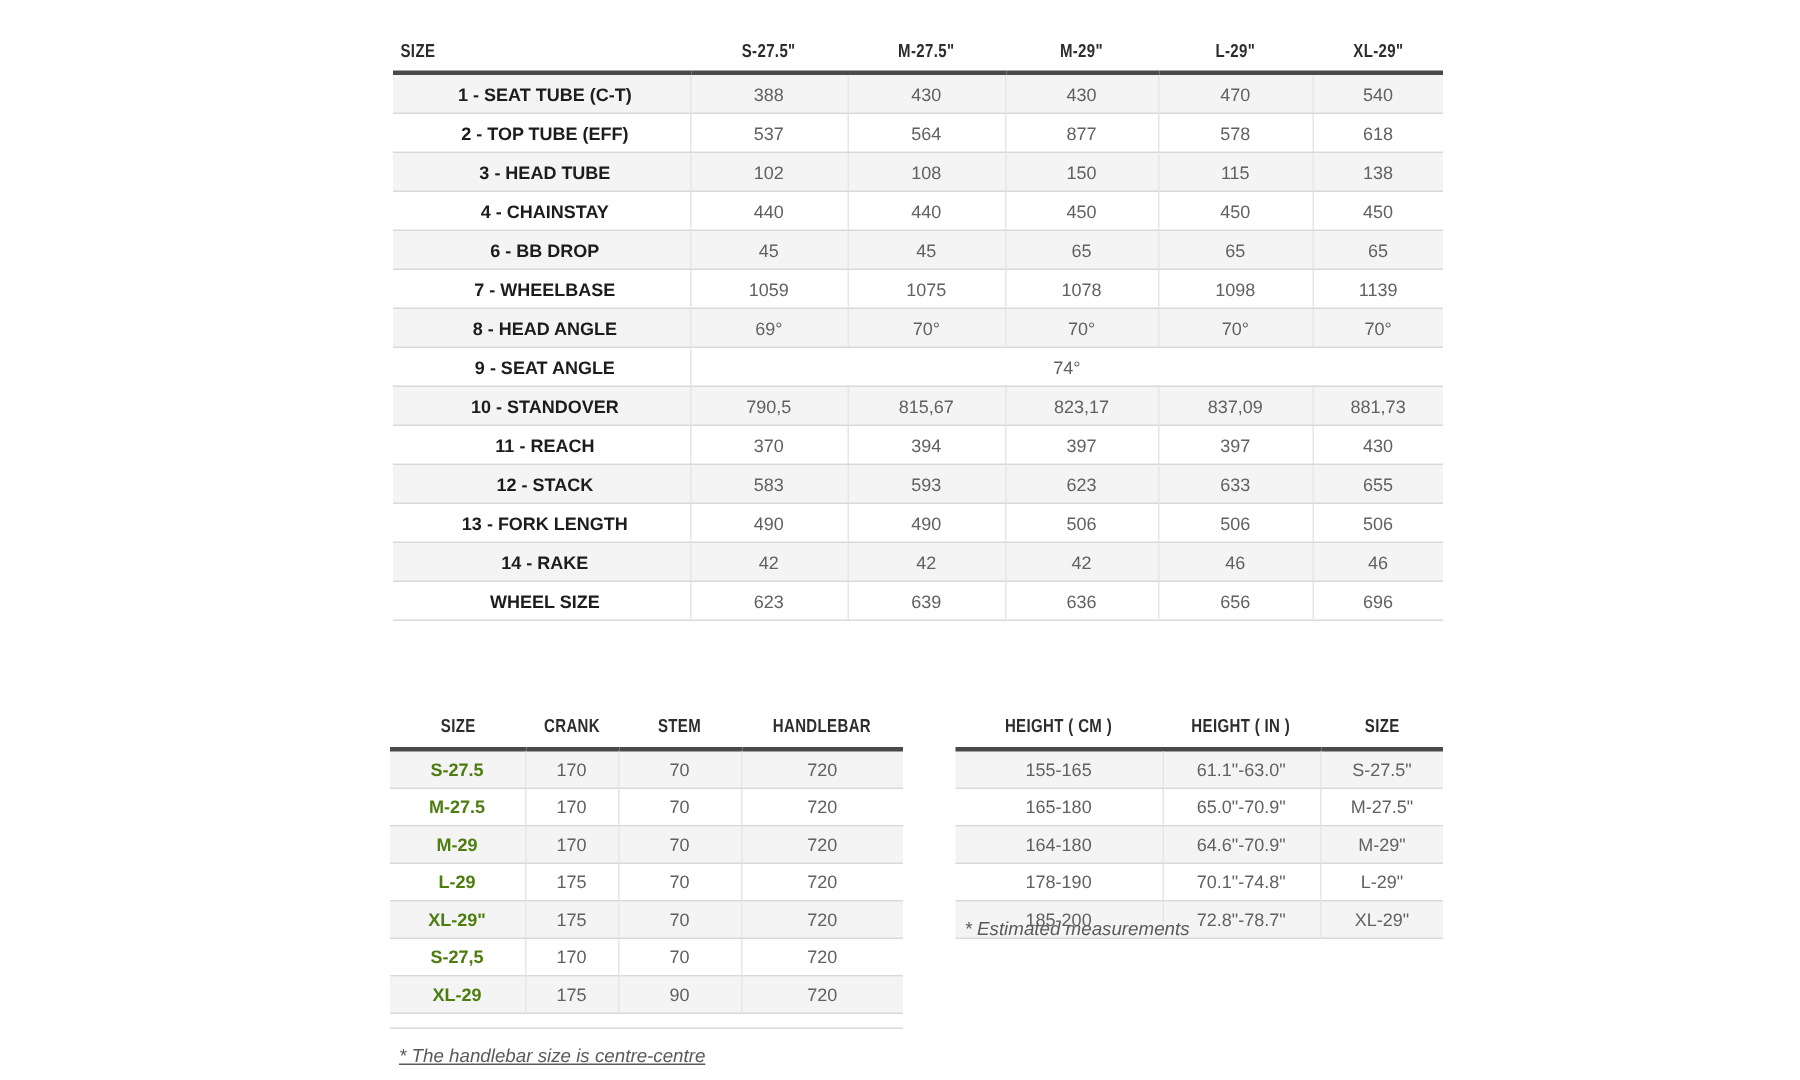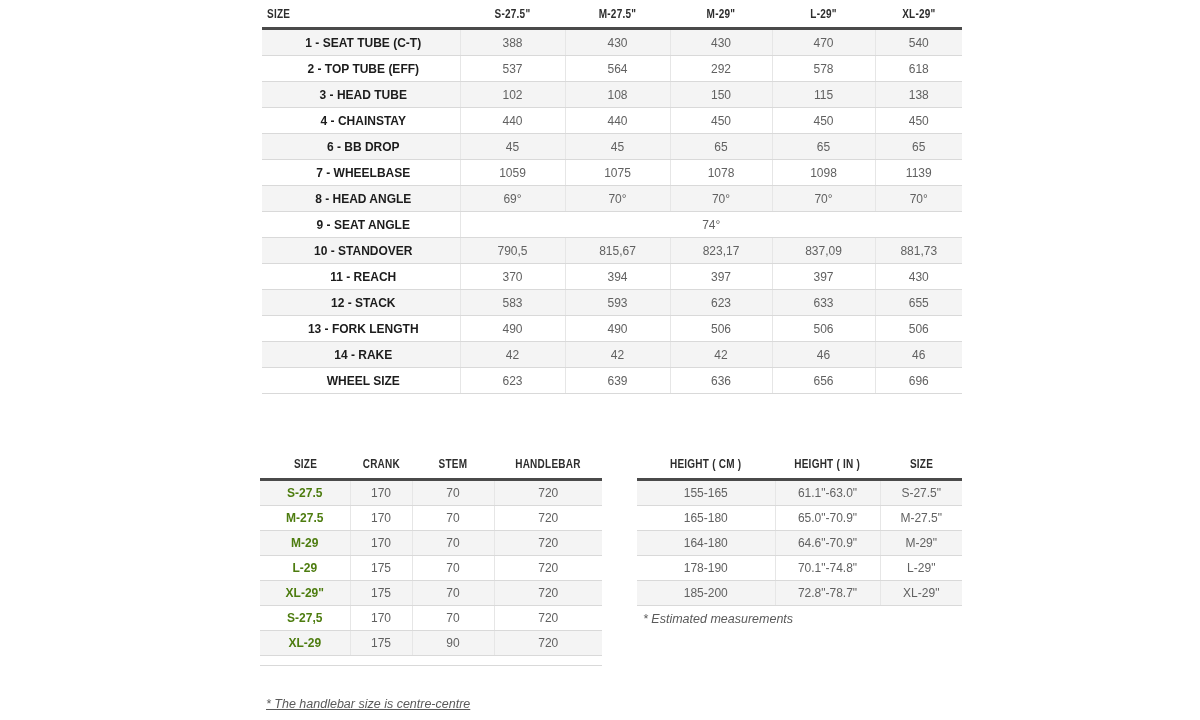--- a/index.html
+++ b/index.html
@@ -2,21 +2,21 @@
 <html><head>
 <meta charset="utf-8">
 <style>
   html, body { margin: 0; padding: 0; background: #ffffff; }
   body {
     width: 1200px; height: 720px; position: relative; overflow: hidden;
     font-family: "Liberation Sans", sans-serif;
   }
   .page { position: absolute; inset: 0; }
 
-  table { border-collapse: collapse; table-layout: fixed; }
+  table { border-collapse: collapse; table-layout: fixed; margin-top: 20px; }
 
   .geo-table  { position: absolute; left: 262px; top: 0;     width: 700px; }
   .comp-table { position: absolute; left: 260px; top: 450px; width: 342px; }
   .hgt-table  { position: absolute; left: 637px; top: 450px; width: 325px; }
 
   thead th {
     padding: 0; font-size: 12.5px; font-weight: bold; color: #2d2d2d;
     text-align: center; vertical-align: middle;
     border-bottom: 3px solid #4a4a4a; background: #ffffff;
   }
@@ -83,21 +83,21 @@
           <td>388</td>
           <td>430</td>
           <td>430</td>
           <td>470</td>
           <td>540</td>
         </tr>
         <tr>
           <td class="label-col">2 - TOP TUBE (EFF)</td>
           <td>537</td>
           <td>564</td>
-          <td>292</td>
+          <td>877</td>
           <td>578</td>
           <td>618</td>
         </tr>
         <tr>
           <td class="label-col">3 - HEAD TUBE</td>
           <td>102</td>
           <td>108</td>
           <td>150</td>
           <td>115</td>
           <td>138</td>

